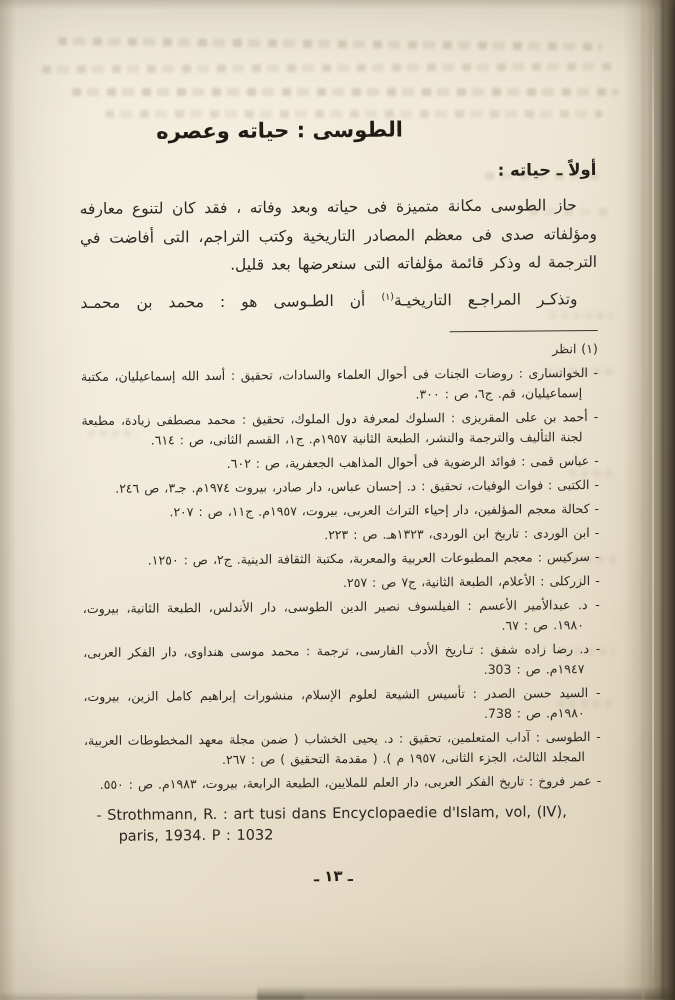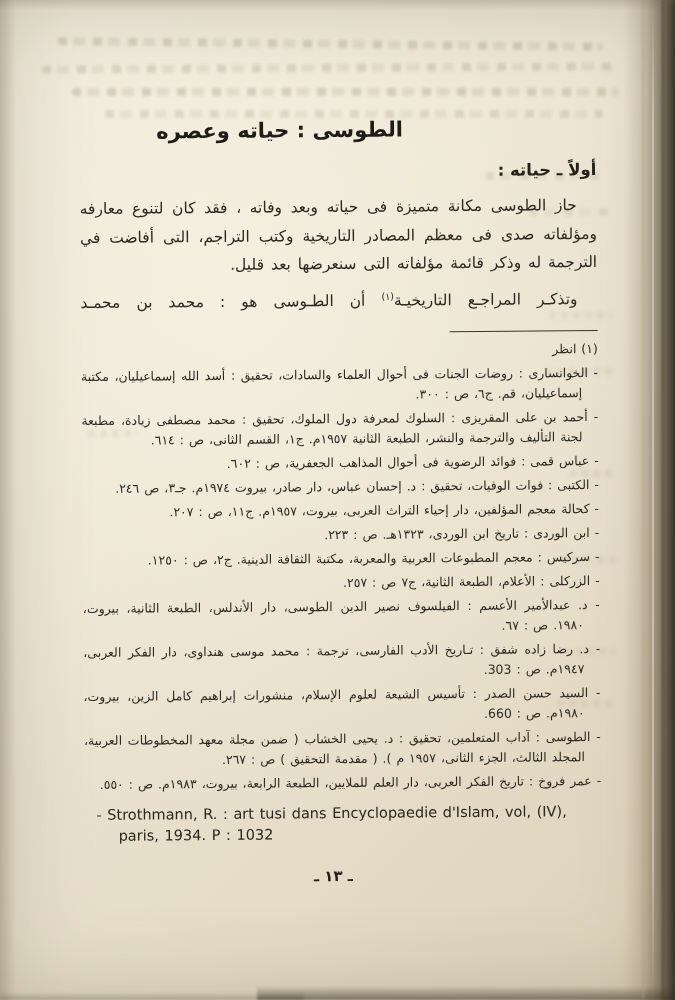--- a/index.html
+++ b/index.html
@@ -106,21 +106,21 @@
       <div class="fn-entry"><span class="dash">-</span> <span>الخوانسارى : روضات الجنات فى أحوال العلماء والسادات، تحقيق : أسد الله إسماعيليان، مكتبة إسماعيليان، قم. ج٦، ص : ٣٠٠.</span></div>
       <div class="fn-entry"><span class="dash">-</span> <span>أحمد بن على المقريزى : السلوك لمعرفة دول الملوك، تحقيق : محمد مصطفى زيادة، مطبعة لجنة التأليف والترجمة والنشر، الطبعة الثانية ١٩٥٧م. ج١، القسم الثانى، ص : ٦١٤.</span></div>
       <div class="fn-entry"><span class="dash">-</span> <span>عباس قمى : فوائد الرضوية فى أحوال المذاهب الجعفرية، ص : ٦٠٢.</span></div>
       <div class="fn-entry"><span class="dash">-</span> <span>الكتبى : فوات الوفيات، تحقيق : د. إحسان عباس، دار صادر، بيروت ١٩٧٤م. جـ٣، ص ٢٤٦.</span></div>
       <div class="fn-entry"><span class="dash">-</span> <span>كحالة معجم المؤلفين، دار إحياء التراث العربى، بيروت، ١٩٥٧م. ج١١، ص : ٢٠٧.</span></div>
       <div class="fn-entry"><span class="dash">-</span> <span>ابن الوردى : تاريخ ابن الوردى، ١٣٢٣هـ. ص : ٢٢٣.</span></div>
       <div class="fn-entry"><span class="dash">-</span> <span>سركيس : معجم المطبوعات العربية والمعربة، مكتبة الثقافة الدينية. ج٢، ص : ١٢٥٠.</span></div>
       <div class="fn-entry"><span class="dash">-</span> <span>الزركلى : الأعلام، الطبعة الثانية، ج٧ ص : ٢٥٧.</span></div>
       <div class="fn-entry"><span class="dash">-</span> <span>د. عبدالأمير الأعسم : الفيلسوف نصير الدين الطوسى، دار الأندلس، الطبعة الثانية، بيروت، ١٩٨٠. ص : ٦٧.</span></div>
       <div class="fn-entry"><span class="dash">-</span> <span>د. رضا زاده شفق : تـاريخ الأدب الفارسى، ترجمة : محمد موسى هنداوى، دار الفكر العربى، ١٩٤٧م. ص : 303.</span></div>
-      <div class="fn-entry"><span class="dash">-</span> <span>السيد حسن الصدر : تأسيس الشيعة لعلوم الإسلام، منشورات إبراهيم كامل الزين، بيروت، ١٩٨٠م. ص : 660.</span></div>
+      <div class="fn-entry"><span class="dash">-</span> <span>السيد حسن الصدر : تأسيس الشيعة لعلوم الإسلام، منشورات إبراهيم كامل الزين، بيروت، ١٩٨٠م. ص : 738.</span></div>
       <div class="fn-entry"><span class="dash">-</span> <span>الطوسى : آداب المتعلمين، تحقيق : د. يحيى الخشاب ( ضمن مجلة معهد المخطوطات العربية، المجلد الثالث، الجزء الثانى، ١٩٥٧ م ). ( مقدمة التحقيق ) ص : ٢٦٧.</span></div>
       <div class="fn-entry"><span class="dash">-</span> <span>عمر فروخ : تاريخ الفكر العربى، دار العلم للملايين، الطبعة الرابعة، بيروت، ١٩٨٣م. ص : ٥٥٠.</span></div>
 
       <div class="latin">- Strothmann, R. : art tusi dans Encyclopaedie d'Islam, vol, (IV), paris, 1934. P : 1032</div>
     </div>
 
     <div class="page-number">ـ ١٣ ـ</div>
   </div>
 
   <div class="edge-right"></div>

